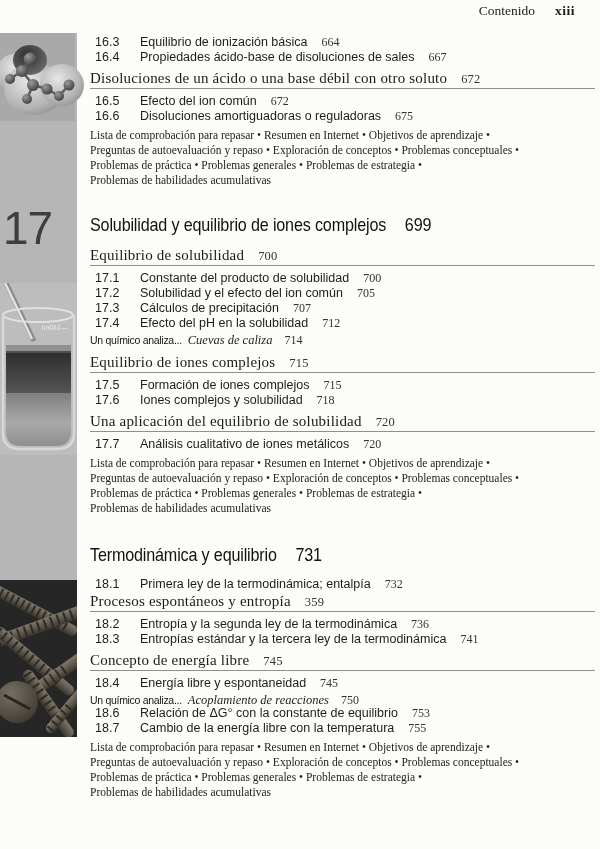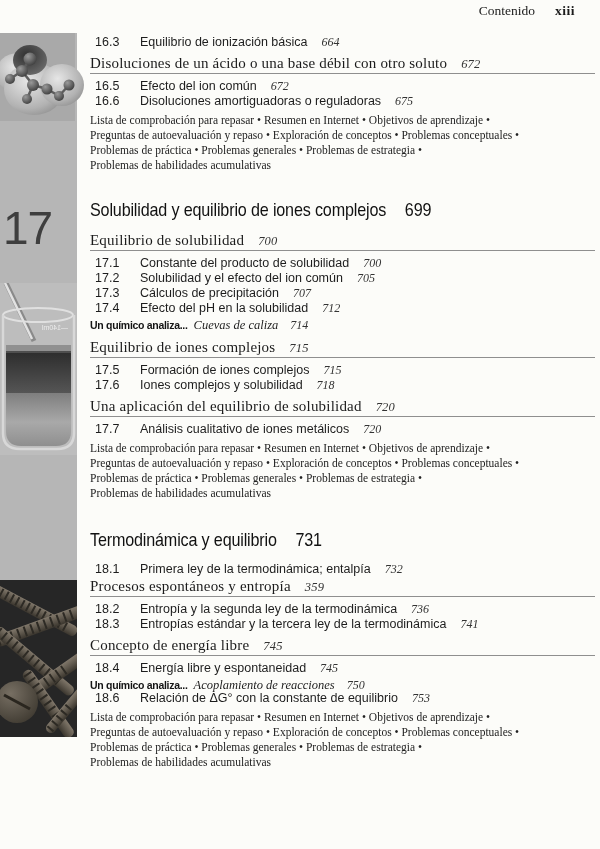--- a/index.html
+++ b/index.html
@@ -20,32 +20,32 @@
   
   .header{position:absolute;top:3px;right:25px;font-family:"Liberation Serif",serif;
           font-size:13.5px;line-height:15px;color:#1c1c1c;}
   .header .htitle{margin-right:20px;}
   .folio{font-weight:bold;letter-spacing:.5px;}
 
   
   .content{position:absolute;left:90px;top:0;width:505px;padding-top:35px;}
   .item{height:15px;line-height:15px;font-size:12.5px;padding-left:5px;white-space:nowrap;}
   .num{display:inline-block;width:45px;}
-  .pg{font-family:"Liberation Serif",serif;font-style:italic;font-size:12px;
+  .pg{font-family:"Liberation Serif",serif;font-size:12px;
       margin-left:14px;color:#333;}
   .section{font-family:"Liberation Serif",serif;font-size:15px;line-height:17px;
            letter-spacing:.2px;border-bottom:1px solid #8f8f8f;margin:5px 0;
            white-space:nowrap;color:#1b1b1b;}
   .section .pg{font-size:12.5px;}
   .chapter{margin:26px 0 11px 0;font-size:19px;line-height:22px;font-weight:normal;
            white-space:nowrap;color:#111;}
   .cwrap{display:inline-block;transform:scaleX(.85);transform-origin:0 50%;letter-spacing:-.2px;}
   .cpg{margin-left:22px;}
   .feature{height:15px;line-height:15px;white-space:nowrap;}
-  .flabel{font-weight:bold;font-size:10.5px;letter-spacing:-.3px;color:#141414;}
+  .flabel{font-weight:normal;font-size:10.5px;letter-spacing:-.3px;color:#141414;}
   .ftitle{font-family:"Liberation Serif",serif;font-style:italic;font-size:12.5px;margin-left:6px;}
   .feature .pg{margin-left:12px;}
   .boiler{margin-top:4px;font-family:"Liberation Serif",serif;font-size:11.5px;color:#222;}
   .boiler div{line-height:15px;white-space:nowrap;}
   .mt1{margin-top:1px;}
   .mt8{margin-top:8px;}
   .mt28{margin-top:28px;}
 </style>
 </head>
 <body>
@@ -169,20 +169,21 @@
     </svg>
   </div>
 
   <div class="header">
     <span class="htitle">Contenido</span><span class="folio">xiii</span>
   </div>
 
   <div class="content">
 
     <div class="item"><span class="num">16.3</span><span>Equilibrio de ionización básica</span><span class="pg">664</span></div>
+    <div class="item"><span class="num">16.4</span><span>Propiedades ácido-base de disoluciones de sales</span><span class="pg">667</span></div>
 
     <div class="section"><span>Disoluciones de un ácido o una base débil con otro soluto</span><span class="pg">672</span></div>
 
     <div class="item"><span class="num">16.5</span><span>Efecto del ion común</span><span class="pg">672</span></div>
     <div class="item"><span class="num">16.6</span><span>Disoluciones amortiguadoras o reguladoras</span><span class="pg">675</span></div>
 
     <div class="boiler">
       <div>Lista de comprobación para repasar  •  Resumen en Internet  •  Objetivos de aprendizaje  •</div>
       <div>Preguntas de autoevaluación y repaso  •  Exploración de conceptos  •  Problemas conceptuales  •</div>
       <div>Problemas de práctica  •  Problemas generales  •  Problemas de estrategia  •</div>
@@ -226,20 +227,21 @@
     <div class="item"><span class="num">18.3</span><span>Entropías estándar y la tercera ley de la termodinámica</span><span class="pg">741</span></div>
 
     <div class="section"><span>Concepto de energía libre</span><span class="pg">745</span></div>
 
     <div class="item"><span class="num">18.4</span><span>Energía libre y espontaneidad</span><span class="pg">745</span></div>
 
     <div class="feature"><span class="flabel">Un químico analiza...</span><span class="ftitle">Acoplamiento de reacciones</span><span class="pg">750</span></div>
 
 
     <div class="item"><span class="num">18.6</span><span>Relación de ΔG° con la constante de equilibrio</span><span class="pg">753</span></div>
+    <div class="item"><span class="num">18.7</span><span>Cambio de la energía libre con la temperatura</span><span class="pg">755</span></div>
 
     <div class="boiler">
       <div>Lista de comprobación para repasar  •  Resumen en Internet  •  Objetivos de aprendizaje  •</div>
       <div>Preguntas de autoevaluación y repaso  •  Exploración de conceptos  •  Problemas conceptuales  •</div>
       <div>Problemas de práctica  •  Problemas generales  •  Problemas de estrategia  •</div>
       <div>Problemas de habilidades acumulativas</div>
     </div>
 
   </div>
 </div>

